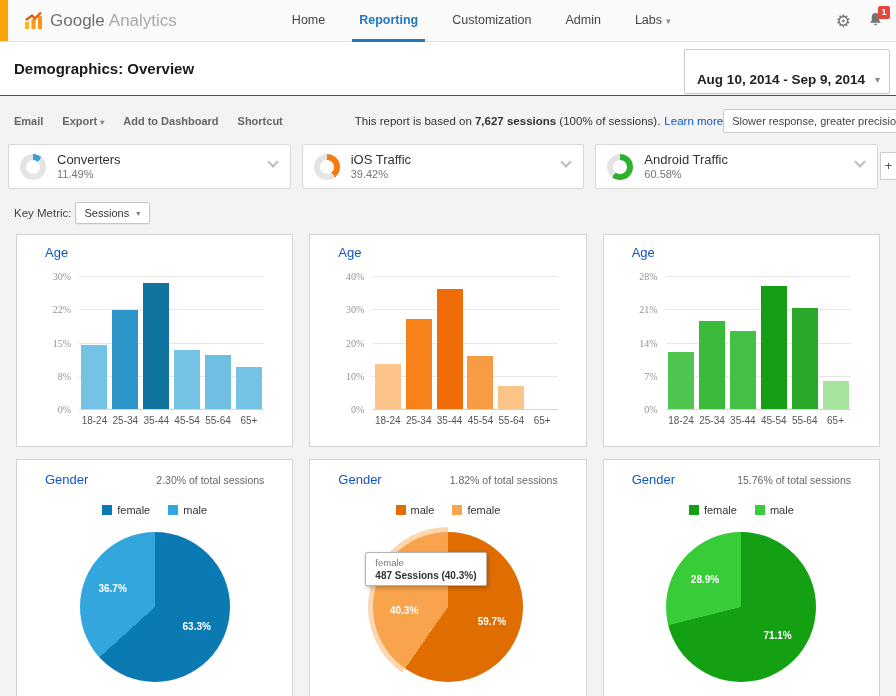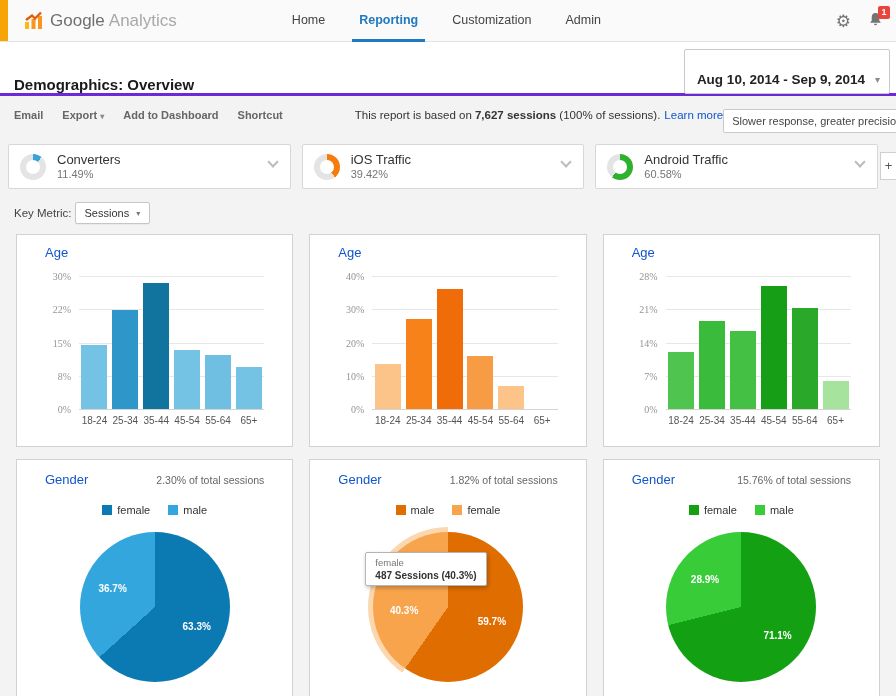--- a/index.html
+++ b/index.html
@@ -17,28 +17,28 @@
   .nav-item { font-size:12.5px; color:#444; padding:0 17px; line-height:40px; height:42px; cursor:pointer; text-decoration:none; position:relative; }
   .nav-item.active { color:#2179c0; font-weight:bold; }
   .nav-item.active::after { content:""; position:absolute; left:10px; right:10px; bottom:0; height:3px; background:#2179c0; }
   .nav-item .caret { color:#888; font-size:9px; margin-left:4px; }
   .nav-right { position:absolute; right:12px; top:0; height:42px; display:flex; align-items:center; gap:16px; }
   .gear-glyph { font-family:"DejaVu Sans", sans-serif; font-size:17px; color:#737373; cursor:pointer; }
   .bell-wrap { position:relative; cursor:pointer; }
   .badge { position:absolute; top:-5px; right:-6px; background:#e8453c; color:#fff; font-size:9px; font-weight:bold; line-height:1; padding:2px 3.5px; border-radius:2px; }
 
   
-  .page-header { height:54px; background:#fff; border-bottom:3px solid #6d28d9; position:relative; display:flex; align-items:flex-end; }
+  .page-header { height:54px; background:#fff; border-bottom:1px solid #6d28d9; position:relative; display:flex; align-items:center; }
   .page-title { font-size:15px; font-weight:bold; color:#1a1a1a; margin-left:14px; }
   .date-control { position:absolute; right:6px; top:7px; background:#fff; border:1px solid #c9c9c9; border-radius:2px; padding:22px 9px 6px 12px; display:flex; align-items:center; gap:10px; cursor:pointer; box-shadow:0 1px 1px rgba(0,0,0,.05); }
   .date-text { font-size:13.5px; font-weight:bold; color:#222; }
   .date-caret { color:#8a8a8a; font-size:10px; }
 
   
-  .toolbar { display:flex; align-items:flex-start; padding:13px 14px 9px 14px; position:relative; }
+  .toolbar { display:flex; align-items:center; padding:13px 14px 9px 14px; position:relative; }
   .tb-actions { display:flex; gap:19px; }
   .tb-btn { font-size:11px; font-weight:bold; color:#666; cursor:pointer; white-space:nowrap; }
   .tb-btn .caret { font-size:8px; color:#888; margin-left:3px; }
   .tb-note { font-size:11.5px; color:#333; margin-left:72px; white-space:nowrap; }
   .tb-note b { font-weight:bold; }
   .learn-more { color:#1155cc; cursor:pointer; margin-left:4px; }
   .precision-dd { margin-left:auto; background:#fff; border:1px solid #c9c9c9; border-radius:2px; padding:5px 8px; font-size:11px; color:#444; display:flex; align-items:center; gap:8px; cursor:pointer; white-space:nowrap; }
 
   
   .segments-row { display:flex; gap:11px; margin:2px 18px 0 8px; position:relative; }
@@ -105,20 +105,21 @@
       </svg>
     </span>
     <span class="g">Google</span>
     <span class="a">Analytics</span>
   </div>
   <nav class="nav-items">
     <a class="nav-item">Home</a>
     <a class="nav-item active">Reporting</a>
     <a class="nav-item">Customization</a>
     <a class="nav-item">Admin</a>
+    <a class="nav-item"><span>Labs</span><span class="caret">▾</span></a>
   </nav>
   <div class="nav-right">
     <span class="gear-glyph">⚙</span>
     <span class="bell-wrap">
       <span>
         <svg width="17" height="17" viewBox="0 0 18 18">
           <path d="M9 2c-2.8 0-4 1.9-4 4.6V10l-1.7 2.4h11.4L13 10V6.6C13 3.9 11.8 2 9 2z" fill="#747474"></path>
           <path d="M7.4 13.6a1.6 1.6 0 0 0 3.2 0z" fill="#747474"></path>
         </svg>
       </span>

